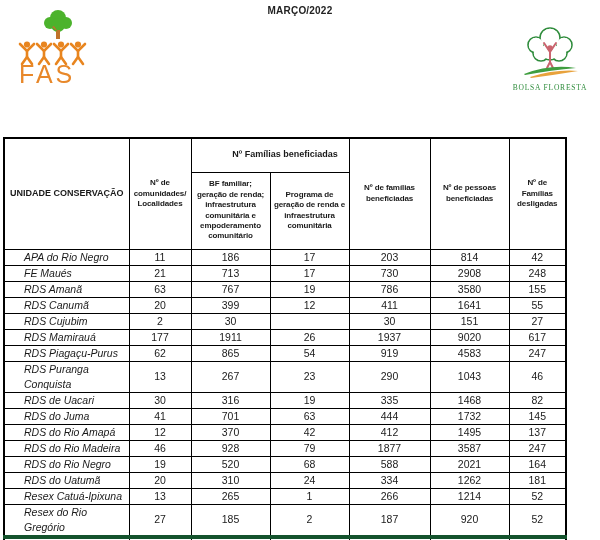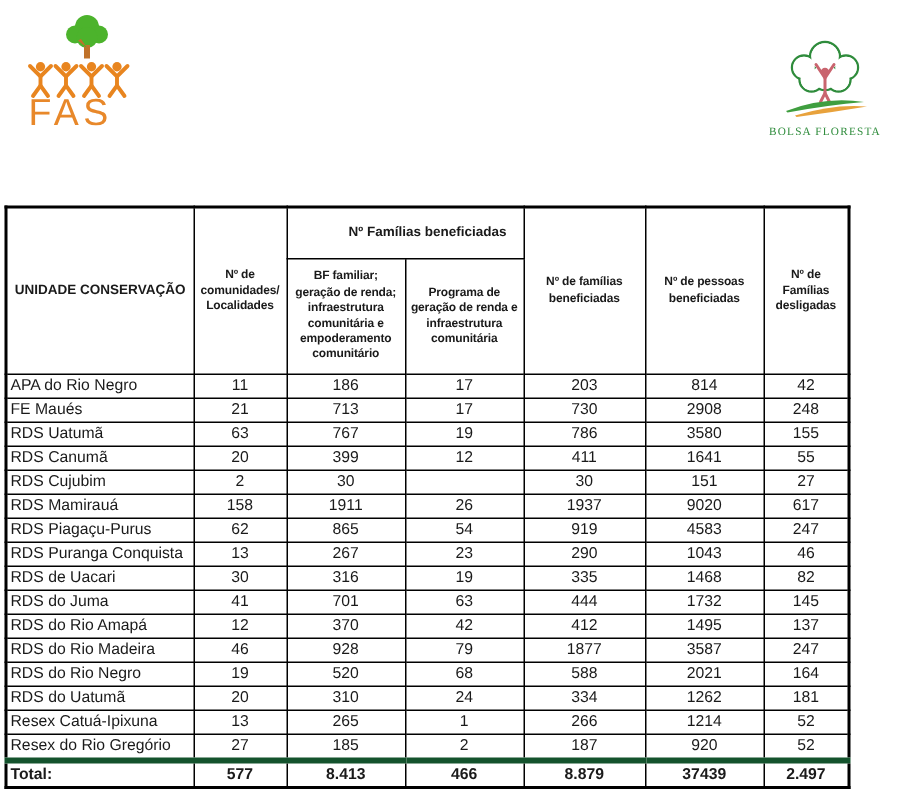--- a/index.html
+++ b/index.html
@@ -20,21 +20,21 @@
           border:2px solid #000; }
   th, td { border:1px solid #000; overflow:hidden; }
   thead th { font-weight:bold; text-align:center; vertical-align:middle;
              font-size:8px; letter-spacing:-0.1px; line-height:1.3; padding:1px; }
   th.th-unit  { font-size:9px; letter-spacing:0; }
   th.th-group { font-size:9px; letter-spacing:0; height:34px;padding-left:31px; }
   tr.h2 th { height:77px; }
   .pre { white-space:pre-line; }
   tbody td { font-size:10.5px; height:16px; line-height:15px; text-align:center;
              padding:0 1px; vertical-align:middle; }
-  tbody td.name { text-align:left; padding-left:2px; }
+  tbody td.name { text-align:left; padding-left:19px;font-style:italic; }
   tr.total td { font-weight:bold; border-top:4px solid #14532d; }
 </style>
 </head>
 <body>
 
 <div class="page">
 
   <div class="doc-header">
 
     <div class="fas-logo">
@@ -66,20 +66,21 @@
           <circle cx="13" cy="38.5" r="3.1"></circle>
             <circle cx="30" cy="38.5" r="3.1"></circle>
           <circle cx="47" cy="38.5" r="3.1"></circle>
             <circle cx="64" cy="38.5" r="3.1"></circle>
         </g>
         <text x="5" y="77" font-size="25" letter-spacing="3" fill="#E8882A" font-family="Liberation Sans, sans-serif">FAS</text>
       </svg>
     </div>
 
     <div class="title-block">
+      <div class="title-line">MARÇO/2022</div>
     </div>
 
     <div class="bolsa-logo">
       <svg width="84" height="76" viewBox="0 0 84 76">
 
         <g stroke="#2F8C3C" stroke-width="1.6" fill="#ffffff">
           <circle cx="42" cy="16" r="10"></circle>
           <circle cx="28" cy="23" r="8"></circle>
           <circle cx="56" cy="23" r="8"></circle>
           <circle cx="33" cy="31" r="8"></circle>
@@ -163,21 +164,21 @@
           <tr>
             <td class="name">FE Maués</td>
             <td class="num">21</td>
             <td class="num">713</td>
             <td class="num">17</td>
             <td class="num">730</td>
             <td class="num">2908</td>
             <td class="num">248</td>
           </tr>
           <tr>
-            <td class="name">RDS Uatumã</td>
+            <td class="name">RDS Amanã</td>
             <td class="num">63</td>
             <td class="num">767</td>
             <td class="num">19</td>
             <td class="num">786</td>
             <td class="num">3580</td>
             <td class="num">155</td>
           </tr>
           <tr>
             <td class="name">RDS Canumã</td>
             <td class="num">20</td>
@@ -191,21 +192,21 @@
             <td class="name">RDS Cujubim</td>
             <td class="num">2</td>
             <td class="num">30</td>
             <td class="num"></td>
             <td class="num">30</td>
             <td class="num">151</td>
             <td class="num">27</td>
           </tr>
           <tr>
             <td class="name">RDS Mamirauá</td>
-            <td class="num">158</td>
+            <td class="num">177</td>
             <td class="num">1911</td>
             <td class="num">26</td>
             <td class="num">1937</td>
             <td class="num">9020</td>
             <td class="num">617</td>
           </tr>
           <tr>
             <td class="name">RDS Piagaçu-Purus</td>
             <td class="num">62</td>
             <td class="num">865</td>

